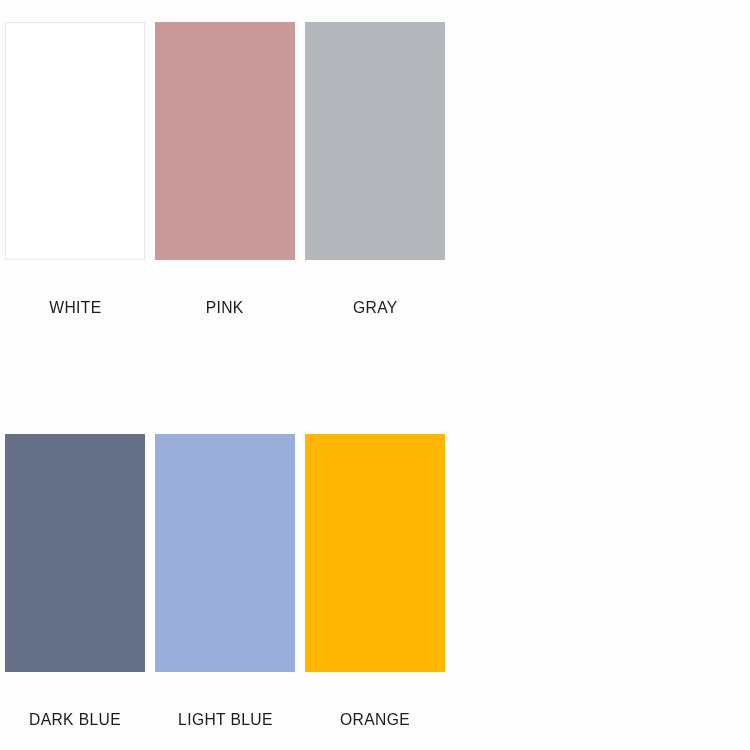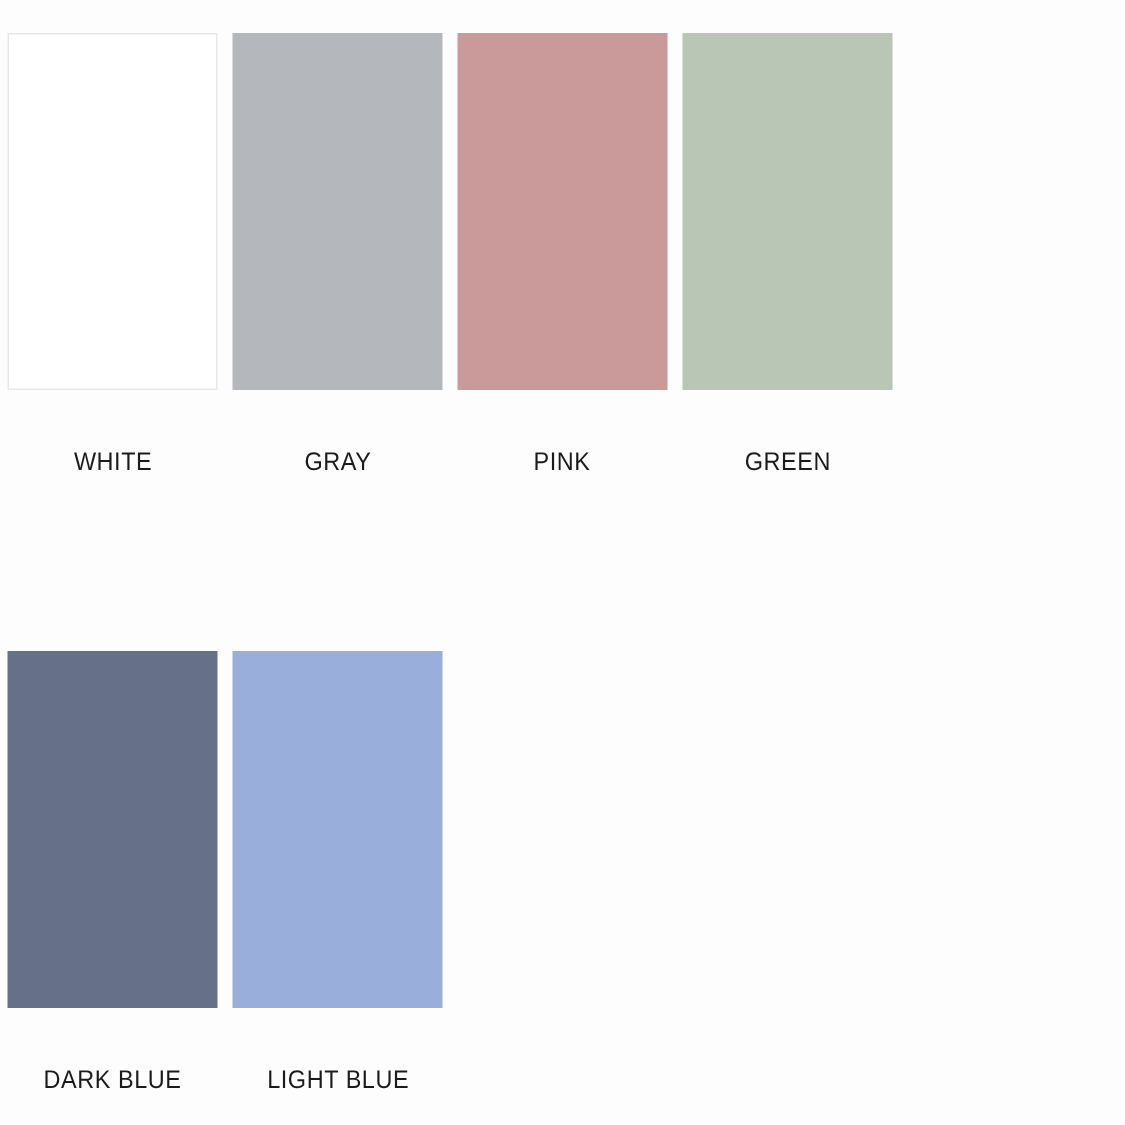--- a/index.html
+++ b/index.html
@@ -85,49 +85,49 @@
 <div class="palette">
 
   <div class="swatch-row row-1">
 
     <div class="swatch-cell">
       <div class="swatch-chip outlined" style="background-color: rgb(255, 255, 255);"></div>
       <div class="swatch-label" style="color: rgb(27, 27, 27);">WHITE</div>
     </div>
 
     <div class="swatch-cell">
-      <div class="swatch-chip" style="background-color: rgb(180, 183, 187);"></div>
-      <div class="swatch-label" style="color: rgb(27, 27, 27);">GRAY</div>
-    </div>
-
-    <div class="swatch-cell">
       <div class="swatch-chip" style="background-color: rgb(201, 154, 153);"></div>
       <div class="swatch-label" style="color: rgb(27, 27, 27);">PINK</div>
     </div>
 
     <div class="swatch-cell">
-      <div class="swatch-chip" style="background-color: rgb(186, 198, 181);"></div>
-      <div class="swatch-label" style="color: rgb(27, 27, 27);">GREEN</div>
+      <div class="swatch-chip" style="background-color: rgb(180, 183, 187);"></div>
+      <div class="swatch-label" style="color: rgb(27, 27, 27);">GRAY</div>
     </div>
+
 
 
   </div>
 
   <div class="swatch-row row-2">
 
     <div class="swatch-cell">
       <div class="swatch-chip" style="background-color: rgb(102, 113, 137);"></div>
       <div class="swatch-label" style="color: rgb(27, 27, 27);">DARK BLUE</div>
     </div>
 
     <div class="swatch-cell">
       <div class="swatch-chip" style="background-color: rgb(154, 174, 219);"></div>
       <div class="swatch-label" style="color: rgb(27, 27, 27);">LIGHT BLUE</div>
     </div>
 
 
 
+    <div class="swatch-cell">
+      <div class="swatch-chip" style="background-color: rgb(255, 183, 3);"></div>
+      <div class="swatch-label" style="color: rgb(27, 27, 27);">ORANGE</div>
+    </div>
 
   </div>
 
   <div class="bottom-rule" style="background-color: rgb(20, 20, 20);"></div>
 
 </div>
 
 </body></html>

